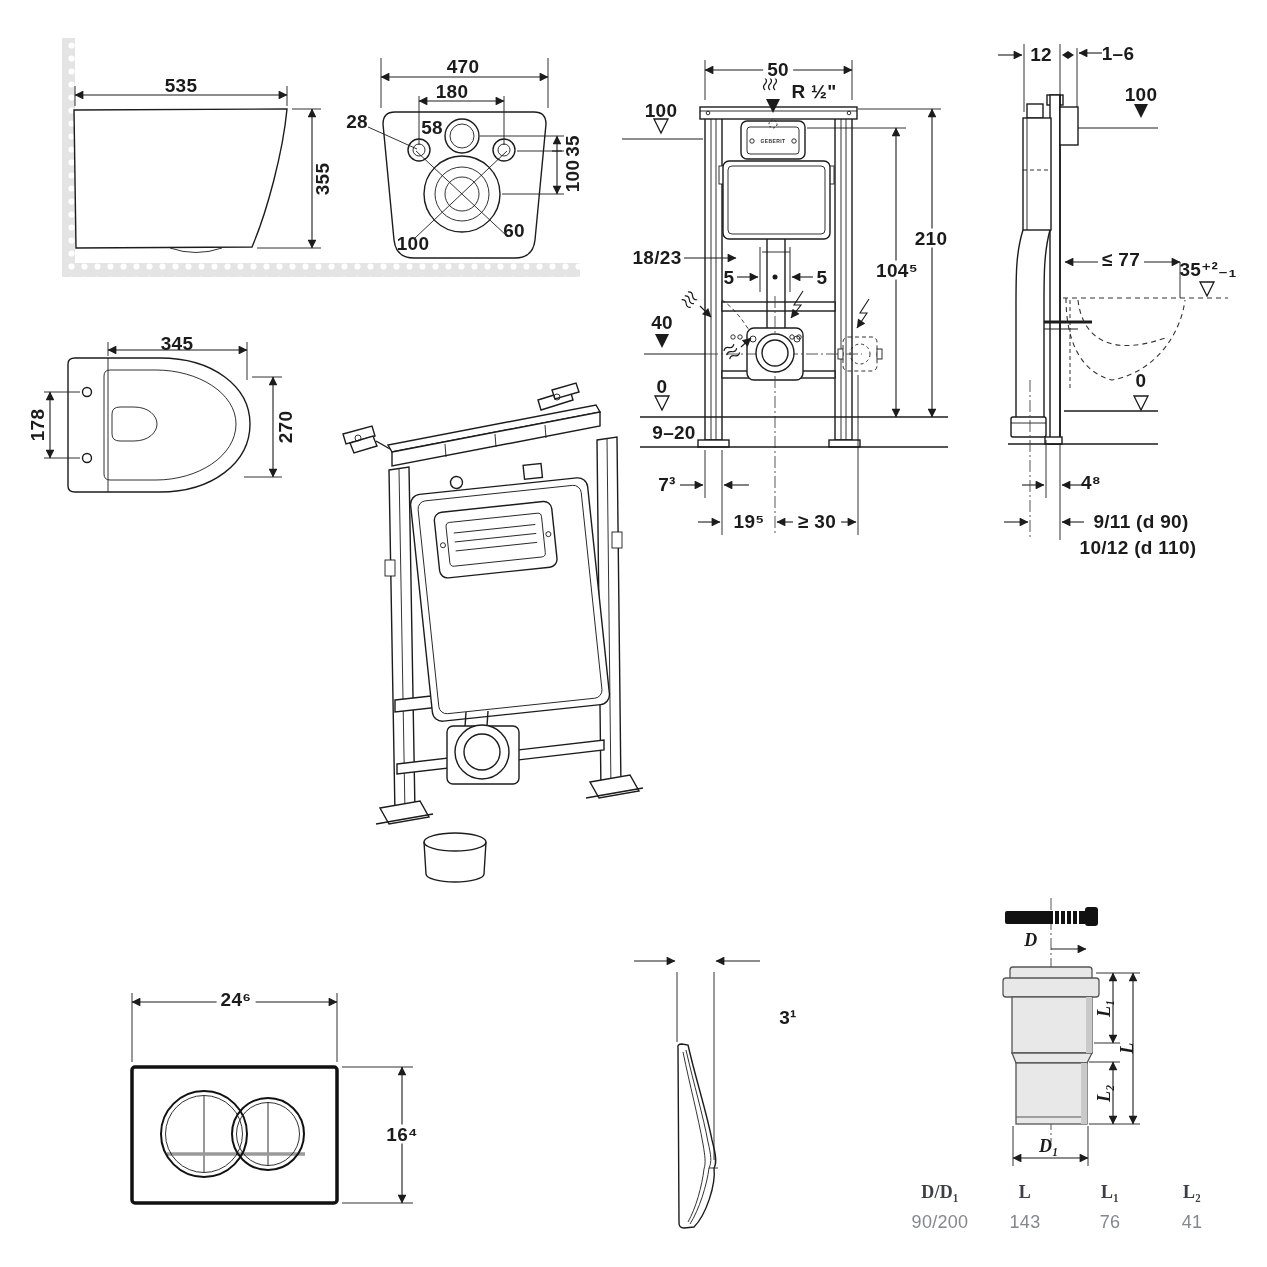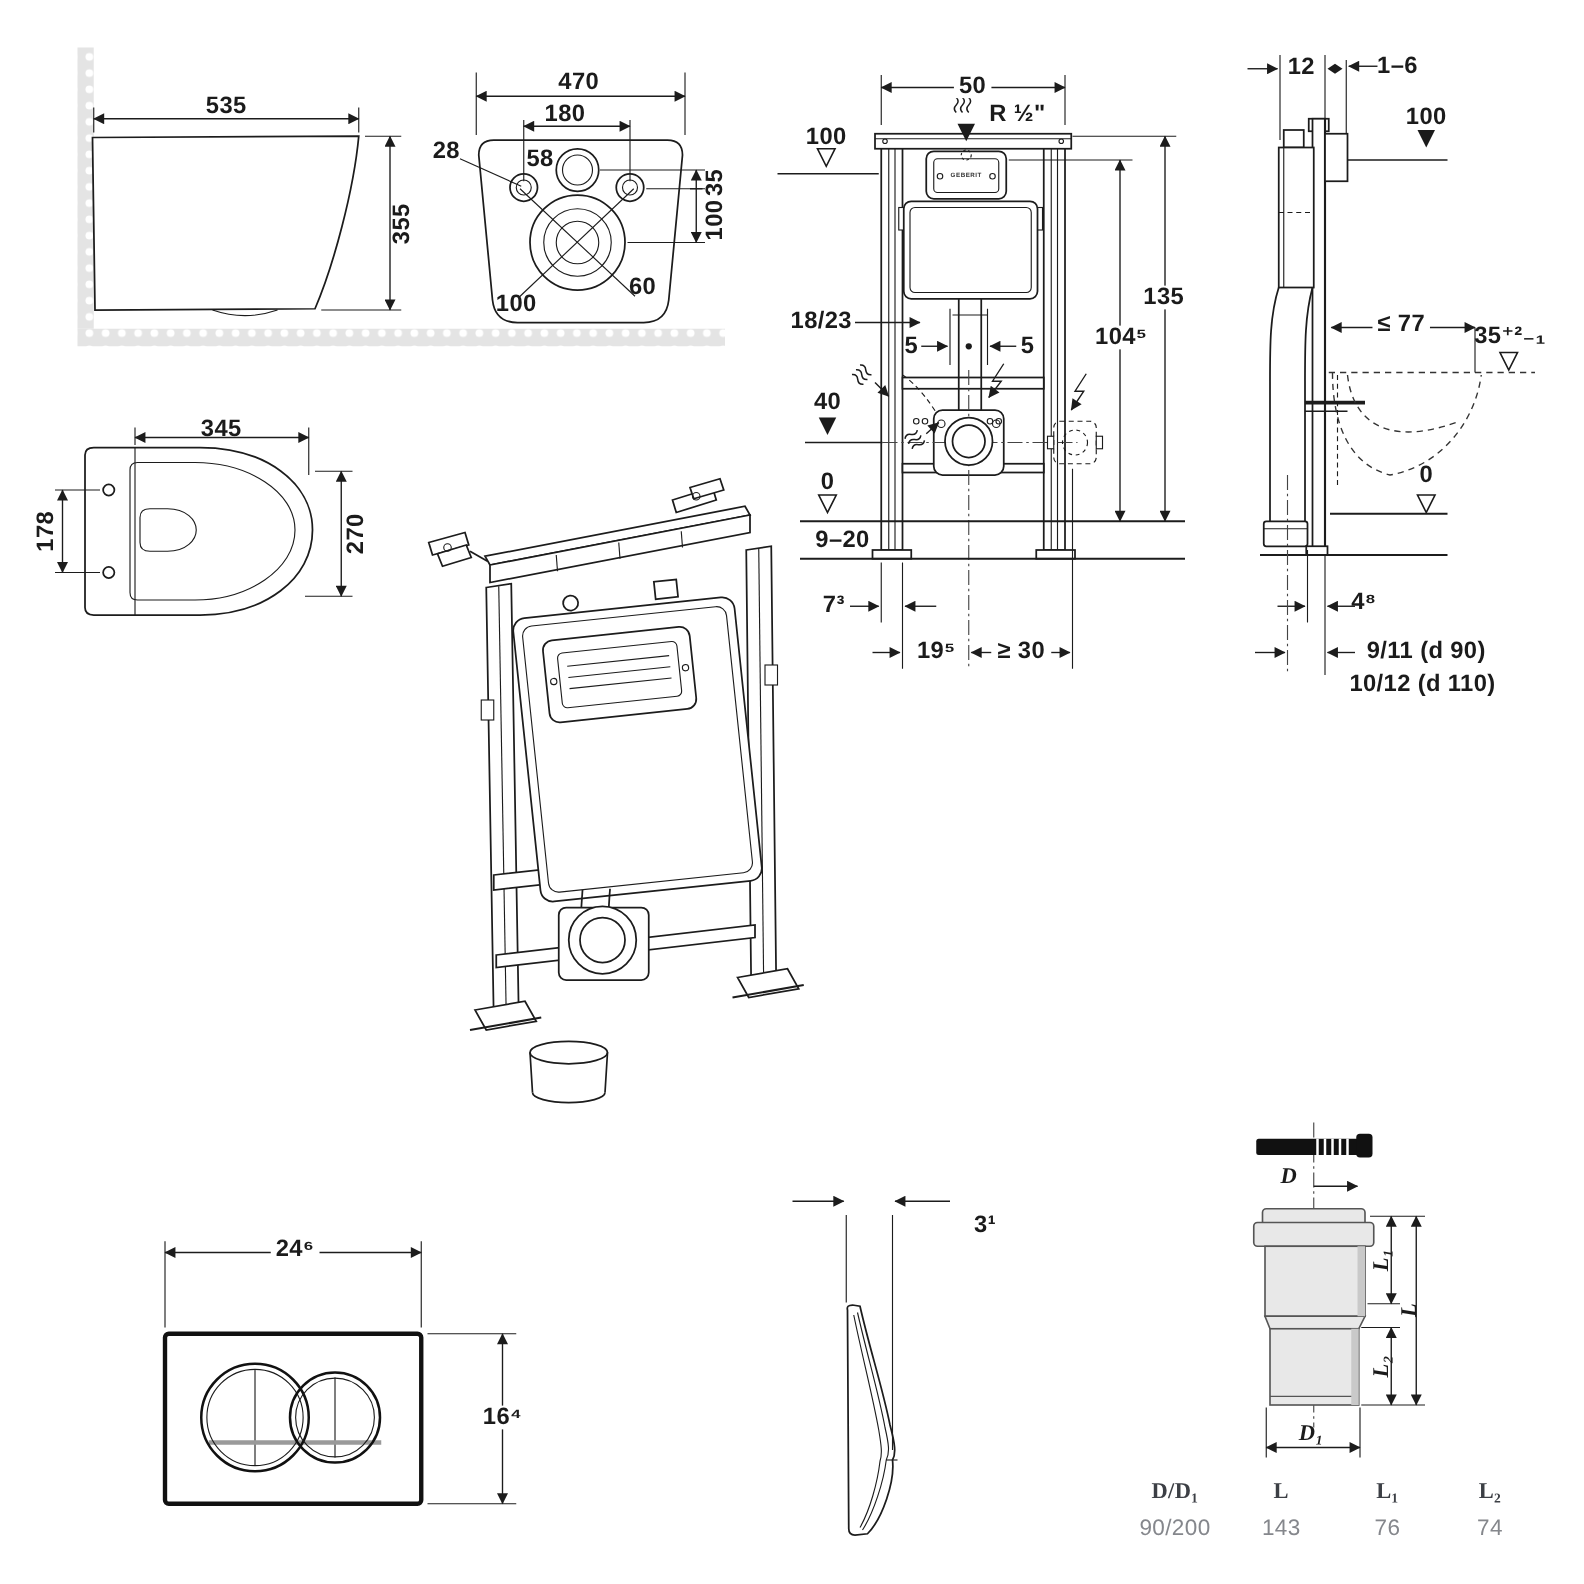--- a/index.html
+++ b/index.html
@@ -355,21 +355,21 @@
   <span class="dim" style="left:514px;top:230px">60</span>
   <span class="dim" style="left:413px;top:243px">100</span>
 
   <span class="dim" style="left:177px;top:343px">345</span>
   <span class="dim rot" style="left:37px;top:425px">178</span>
   <span class="dim rot" style="left:285px;top:427px">270</span>
 
   <span class="dim bg" style="left:778px;top:69px">50</span>
   <span class="dim" style="left:814px;top:91px">R ½"</span>
   <span class="dim" style="left:661px;top:110px">100</span>
-  <span class="dim bg" style="left:931px;top:238px">135</span>
+  <span class="dim bg" style="left:931px;top:238px">210</span>
   <span class="dim bg" style="left:897px;top:270px">104⁵</span>
   <span class="dim" style="left:657px;top:257px">18/23</span>
   <span class="dim" style="left:729px;top:277px">5</span>
   <span class="dim" style="left:822px;top:277px">5</span>
   <span class="dim" style="left:662px;top:322px">40</span>
   <span class="dim" style="left:662px;top:386px">0</span>
   <span class="dim" style="left:674px;top:432px">9–20</span>
   <span class="dim" style="left:667px;top:484px">7³</span>
   <span class="dim" style="left:749px;top:521px">19⁵</span>
   <span class="dim" style="left:817px;top:521px">≥ 30</span>
@@ -380,30 +380,30 @@
   <span class="dim" style="left:1141px;top:94px">100</span>
   <span class="dim bg" style="left:1121px;top:259px">≤ 77</span>
   <span class="dim" style="left:1208px;top:269px">35⁺²₋₁</span>
   <span class="dim" style="left:1141px;top:380px">0</span>
   <span class="dim" style="left:1091px;top:482px">4⁸</span>
   <span class="dim" style="left:1141px;top:521px">9/11 (d 90)</span>
   <span class="dim" style="left:1138px;top:547px">10/12 (d 110)</span>
 
   <span class="dim bg" style="left:236px;top:999px">24⁶</span>
   <span class="dim bg" style="left:402px;top:1134px">16⁴</span>
-  <span class="dim" style="left:788px;top:980px">3¹</span>
+  <span class="dim" style="left:788px;top:1017px">3¹</span>
 
   <span class="dim ser" style="left:1031px;top:940px">D</span>
   <span class="dim ser" style="left:1049px;top:1146px">D₁</span>
   <span class="dim ser rot" style="left:1104px;top:1008px">L₁</span>
   <span class="dim ser rot" style="left:1127px;top:1048px">L</span>
   <span class="dim ser rot" style="left:1104px;top:1093px">L₂</span>
   <span class="dim th" style="left:940px;top:1192px">D/D₁</span>
   <span class="dim th" style="left:1025px;top:1192px">L</span>
   <span class="dim th" style="left:1110px;top:1192px">L₁</span>
   <span class="dim th" style="left:1192px;top:1192px">L₂</span>
   <span class="dim tv" style="left:940px;top:1222px">90/200</span>
   <span class="dim tv" style="left:1025px;top:1222px">143</span>
   <span class="dim tv" style="left:1110px;top:1222px">76</span>
-  <span class="dim tv" style="left:1192px;top:1222px">74</span>
+  <span class="dim tv" style="left:1192px;top:1222px">41</span>
 </div>
 
 </div>
 
 </body></html>

